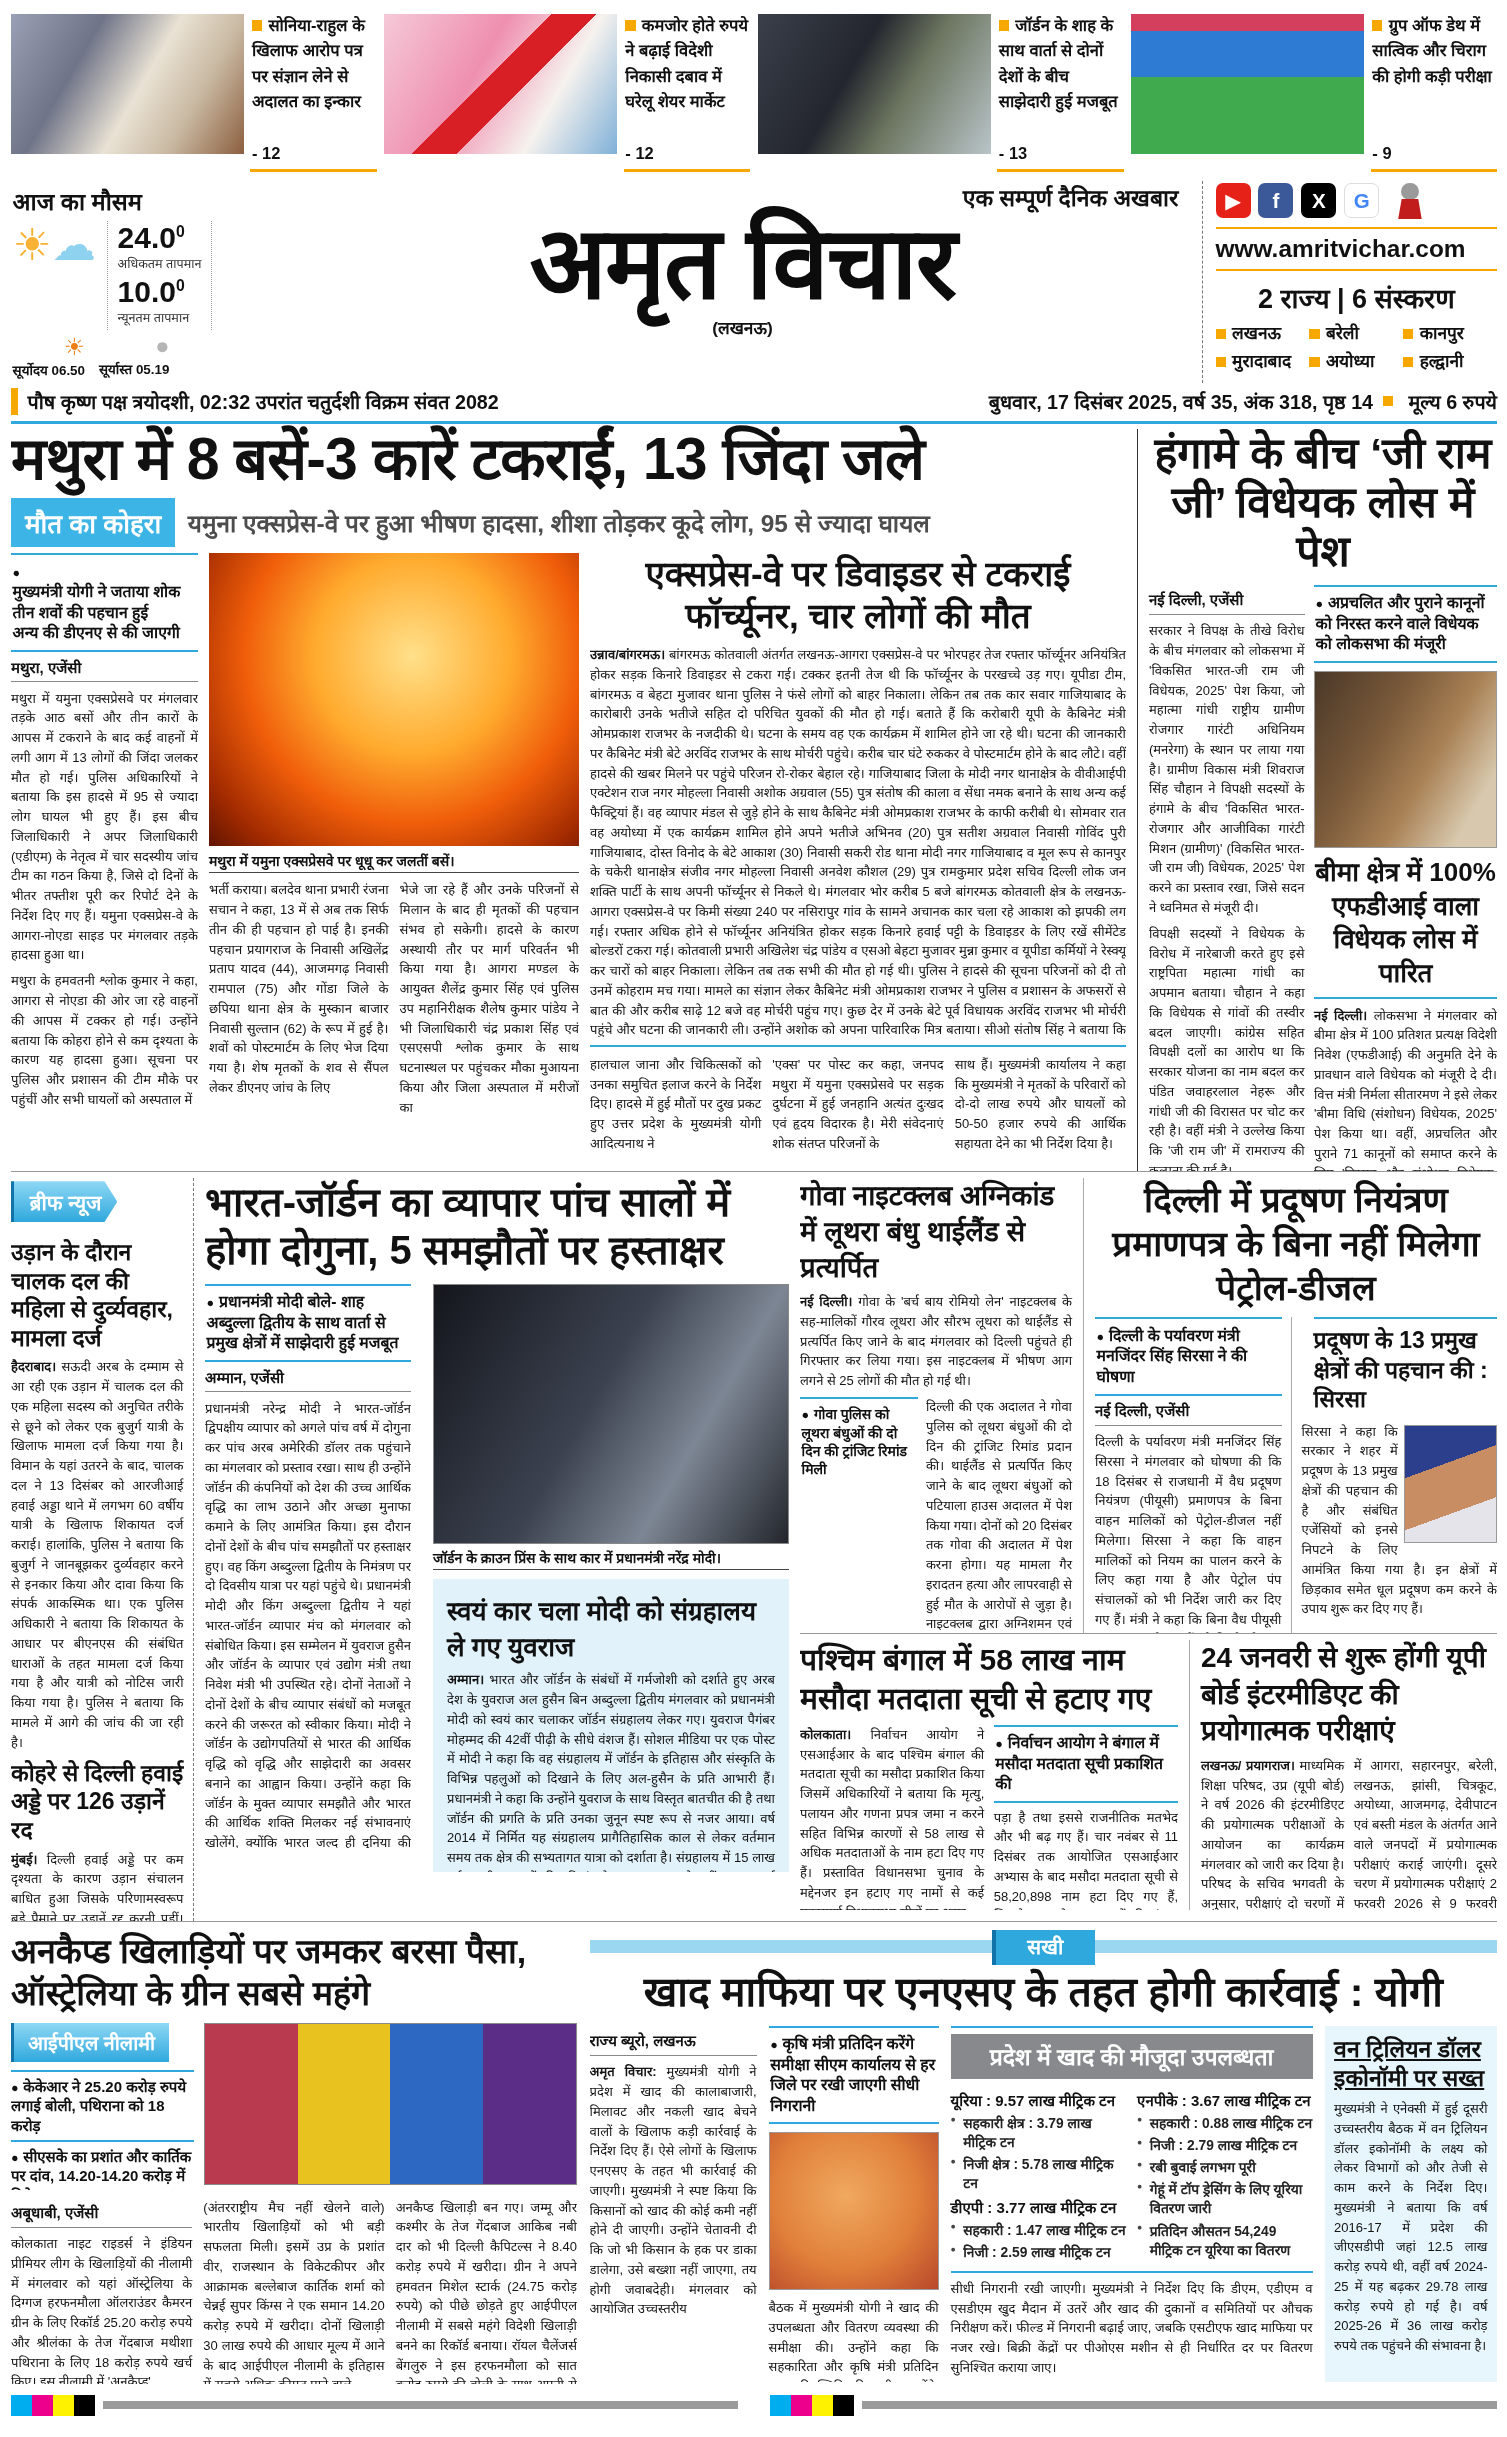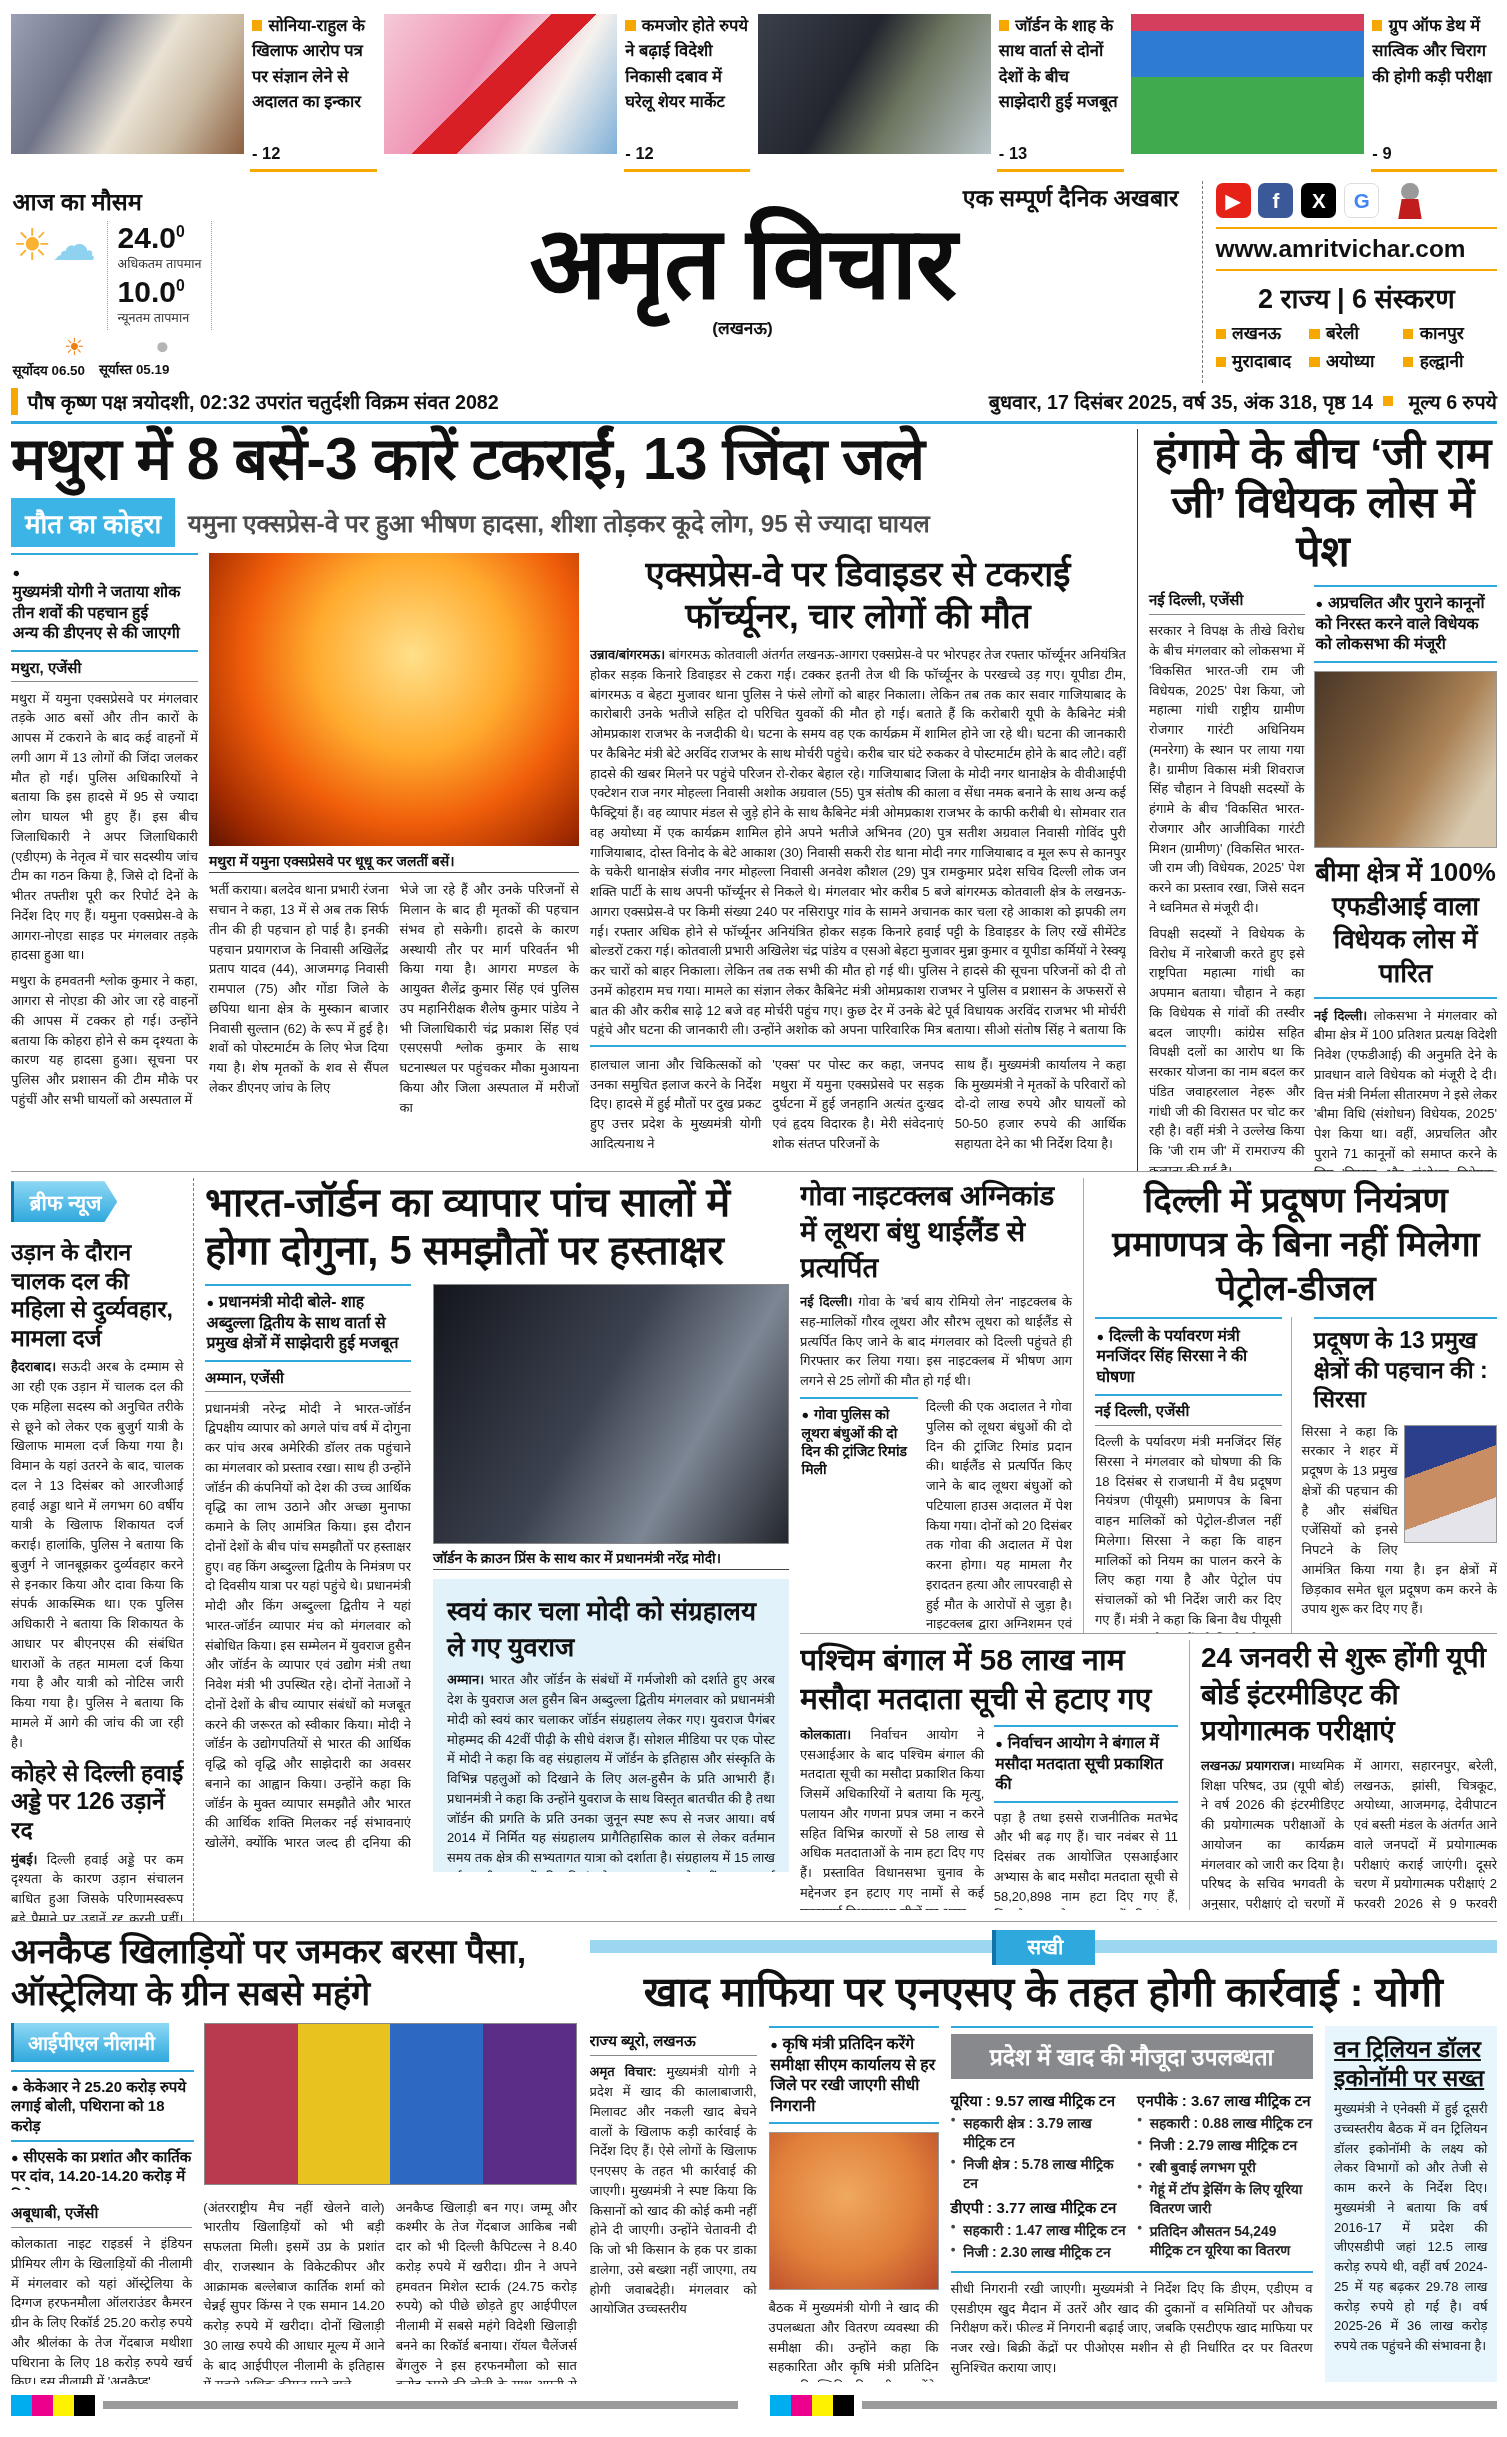--- a/index.html
+++ b/index.html
@@ -409,21 +409,21 @@
         </div>
         <div class="stats-wrap">
           <div class="stats-title">प्रदेश में खाद की मौजूदा उपलब्धता</div>
           <div class="stats-cols">
             <ul style="list-style:none">
               <li class="st-h">यूरिया : 9.57 लाख मीट्रिक टन</li>
               <li class="st-i">सहकारी क्षेत्र : 3.79 लाख मीट्रिक टन</li>
               <li class="st-i">निजी क्षेत्र : 5.78 लाख मीट्रिक टन</li>
               <li class="st-h">डीएपी : 3.77 लाख मीट्रिक टन</li>
               <li class="st-i">सहकारी : 1.47 लाख मीट्रिक टन</li>
-              <li class="st-i">निजी : 2.30 लाख मीट्रिक टन</li>
+              <li class="st-i">निजी : 2.59 लाख मीट्रिक टन</li>
             </ul>
             <ul style="list-style:none">
               <li class="st-h">एनपीके : 3.67 लाख मीट्रिक टन</li>
               <li class="st-i">सहकारी : 0.88 लाख मीट्रिक टन</li>
               <li class="st-i">निजी : 2.79 लाख मीट्रिक टन</li>
               <li class="st-i">रबी बुवाई लगभग पूरी</li>
               <li class="st-i">गेहूं में टॉप ड्रेसिंग के लिए यूरिया वितरण जारी</li>
               <li class="st-i">प्रतिदिन औसतन 54,249 मीट्रिक टन यूरिया का वितरण</li>
             </ul>
           </div>

